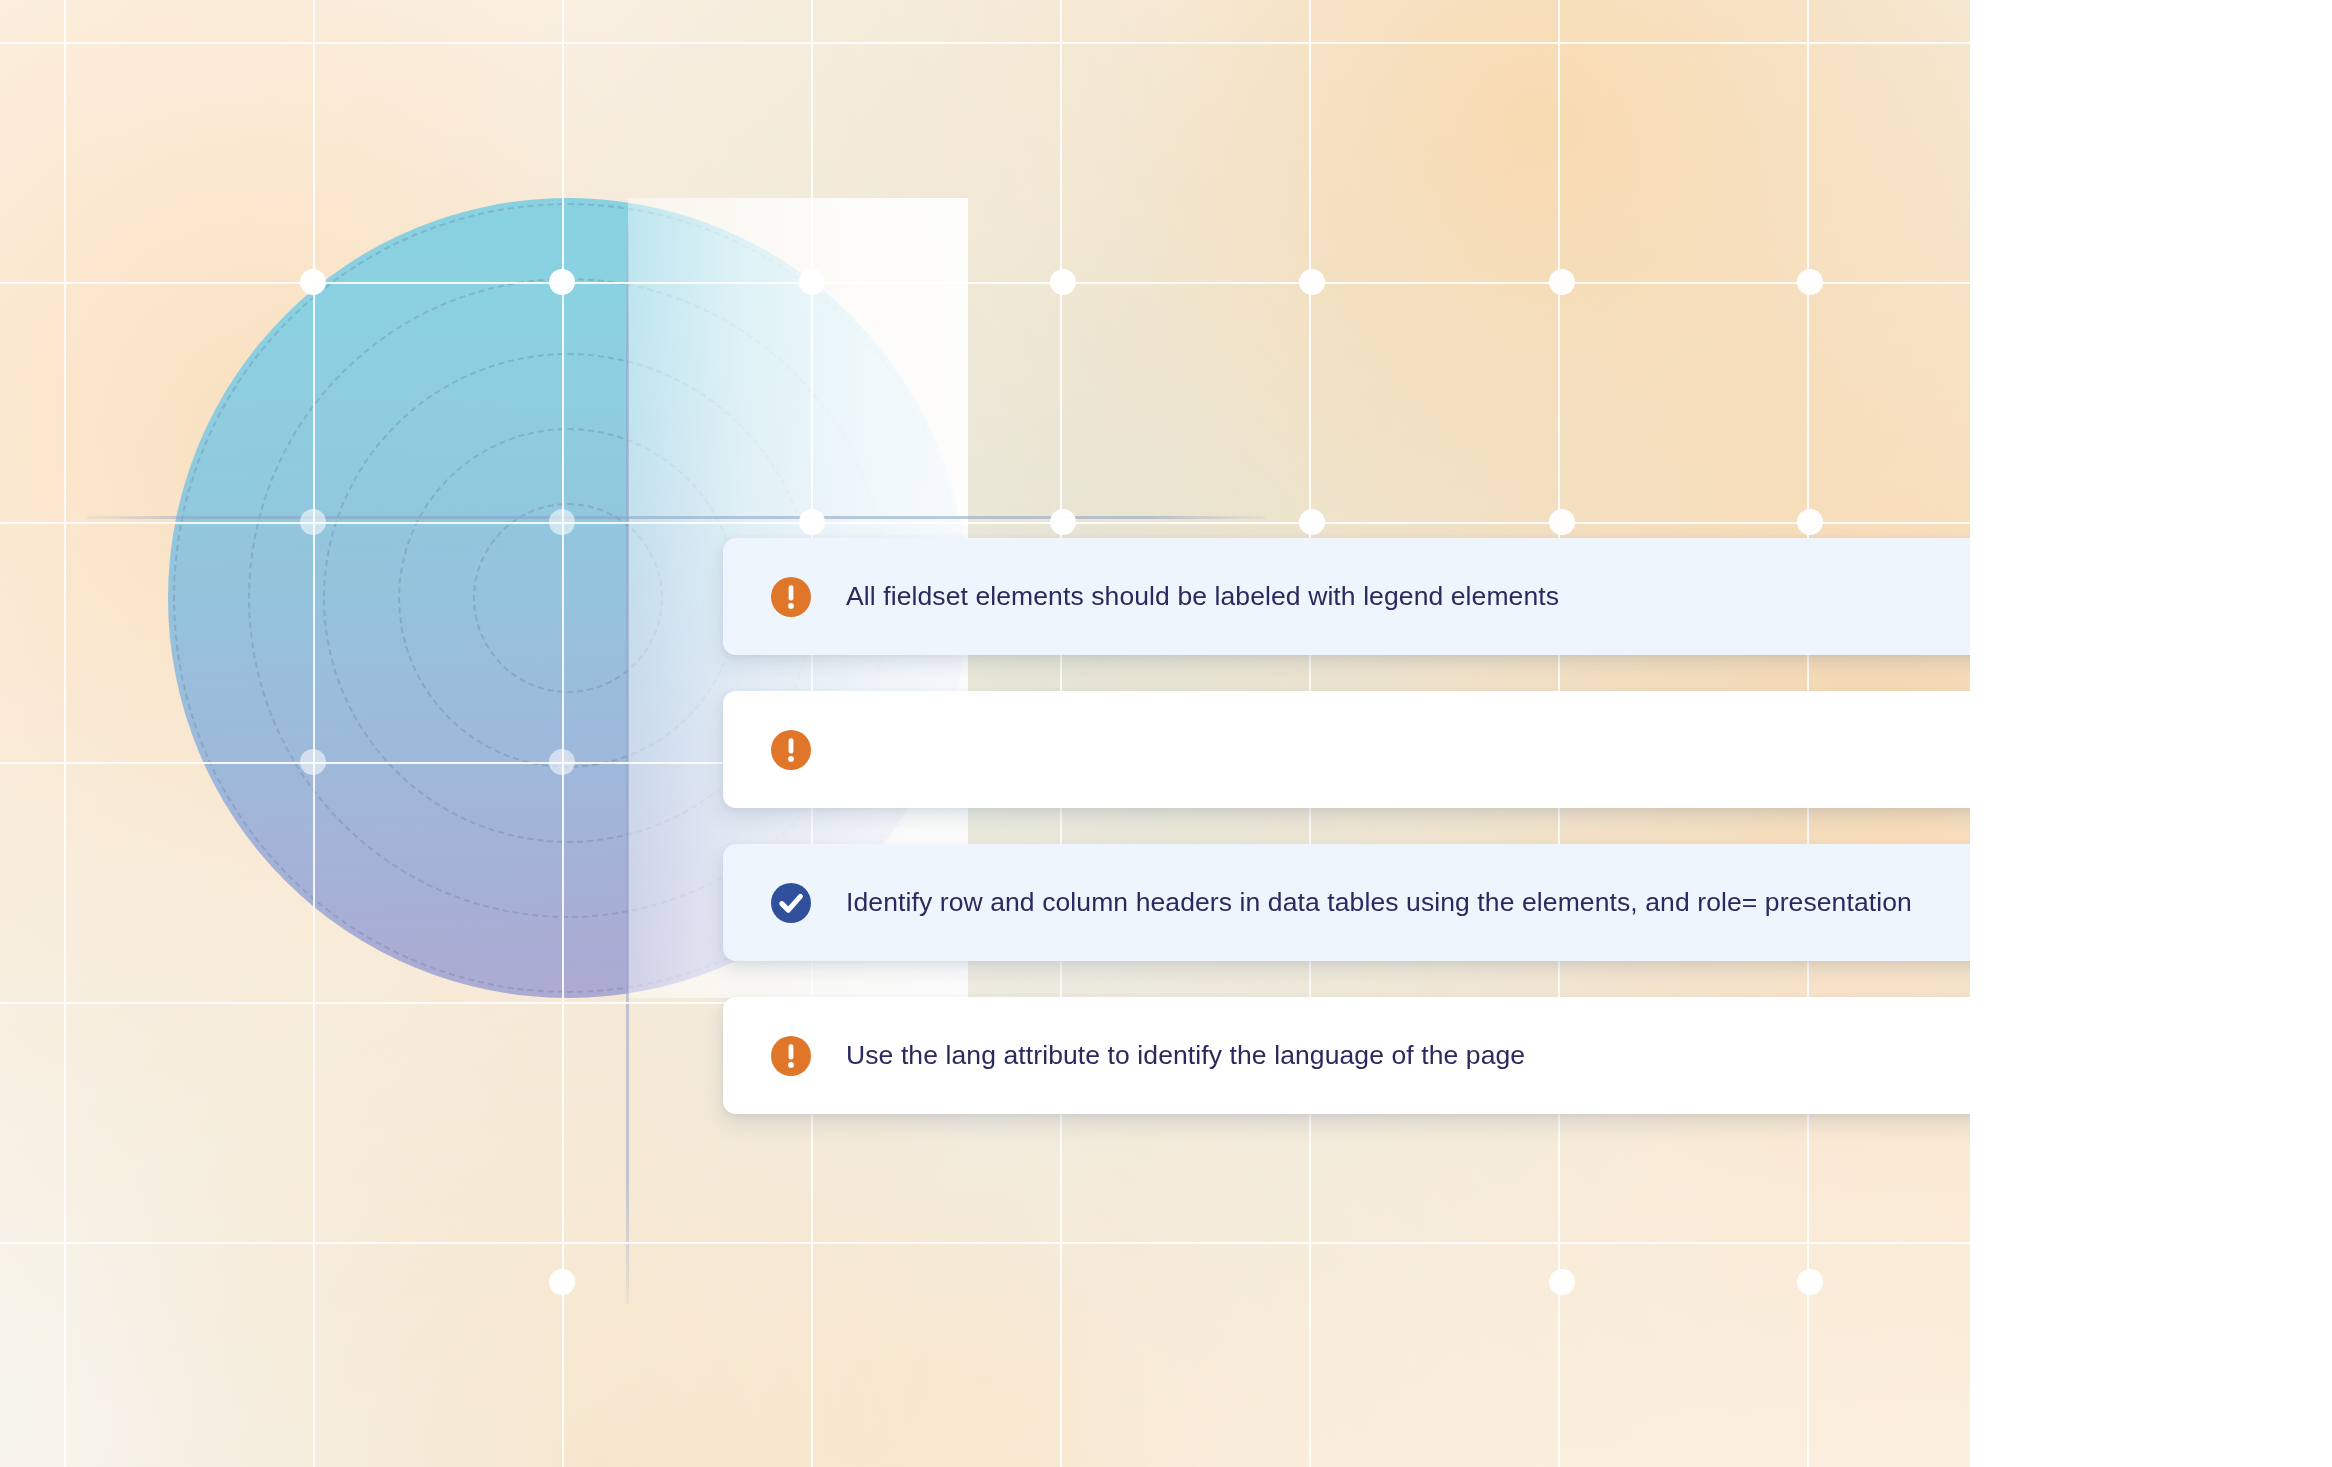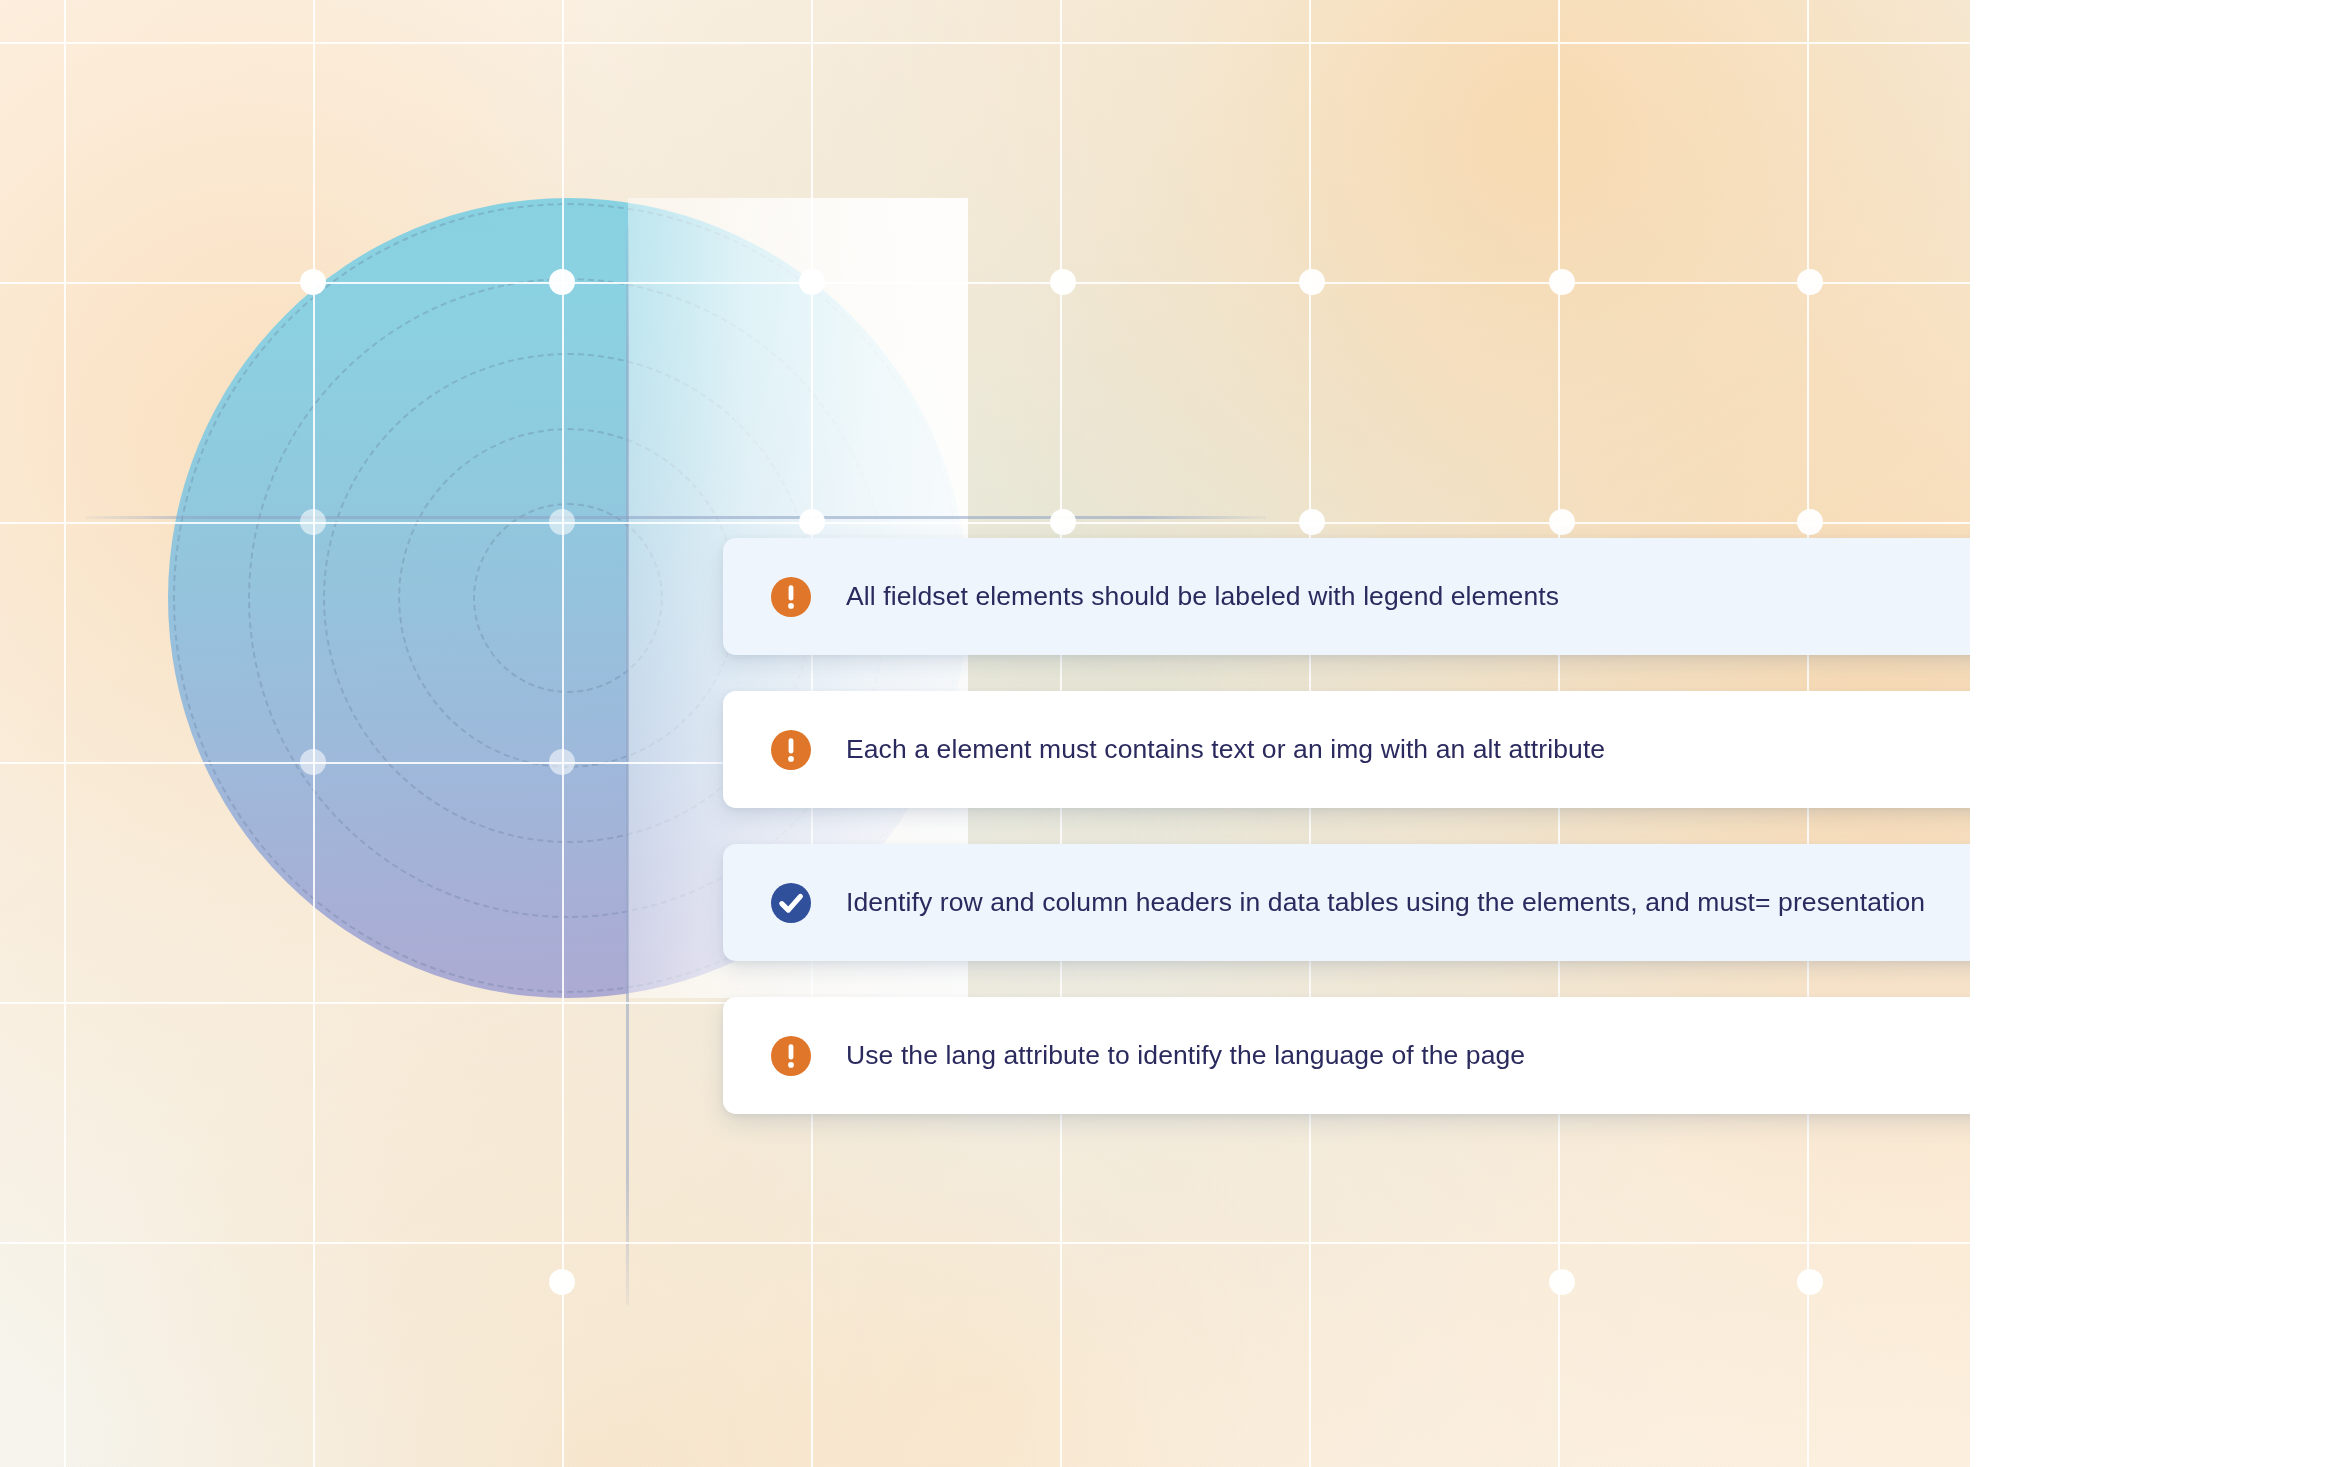--- a/index.html
+++ b/index.html
@@ -224,31 +224,30 @@
     </div>
 
     <div class="card plain">
       <span class="card-icon">
         <svg width="42" height="42" viewBox="0 0 42 42" aria-hidden="true">
           <circle cx="21" cy="21" r="20" fill="#e0762a"></circle>
           <rect x="18.6" y="9.2" width="4.8" height="15.4" rx="2.4" fill="#ffffff"></rect>
           <circle cx="21" cy="29.9" r="2.85" fill="#ffffff"></circle>
         </svg>
       </span>
-      <span class="card-text">Each a element must contains text or an img with an alt attribute</span>
     </div>
 
     <div class="card tint">
       <span class="card-icon">
         <svg width="42" height="42" viewBox="0 0 42 42" aria-hidden="true">
           <circle cx="21" cy="21" r="20" fill="#31509b"></circle>
           <path d="M11.8 21.6 L18.3 28.1 L30.4 14.4" fill="none" stroke="#ffffff" stroke-width="5.1" stroke-linecap="round" stroke-linejoin="round"></path>
         </svg>
       </span>
-      <span class="card-text">Identify row and column headers in data tables using the elements, and must= presentation</span>
+      <span class="card-text">Identify row and column headers in data tables using the elements, and role= presentation</span>
     </div>
 
     <div class="card plain">
       <span class="card-icon">
         <svg width="42" height="42" viewBox="0 0 42 42" aria-hidden="true">
           <circle cx="21" cy="21" r="20" fill="#e0762a"></circle>
           <rect x="18.6" y="9.2" width="4.8" height="15.4" rx="2.4" fill="#ffffff"></rect>
           <circle cx="21" cy="29.9" r="2.85" fill="#ffffff"></circle>
         </svg>
       </span>

